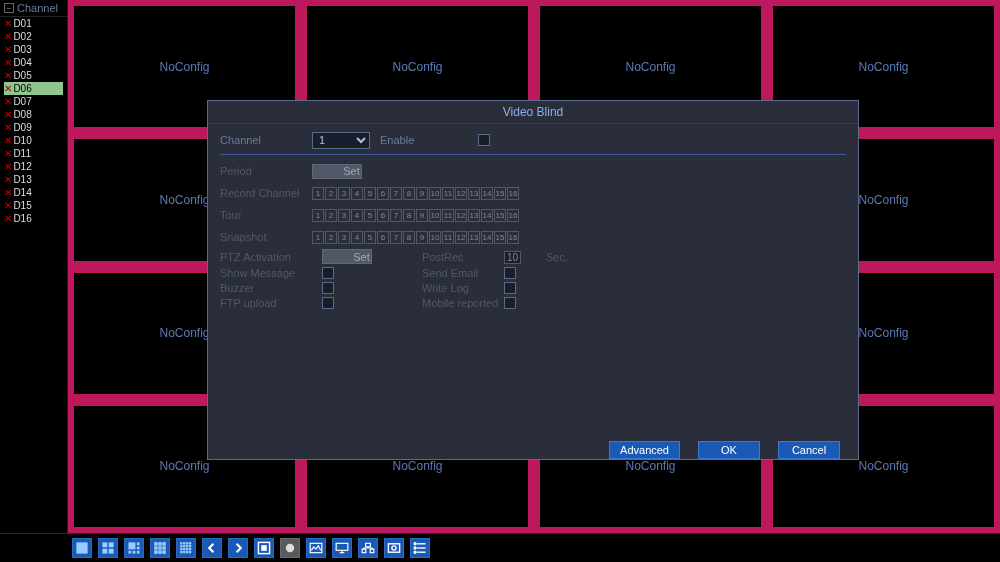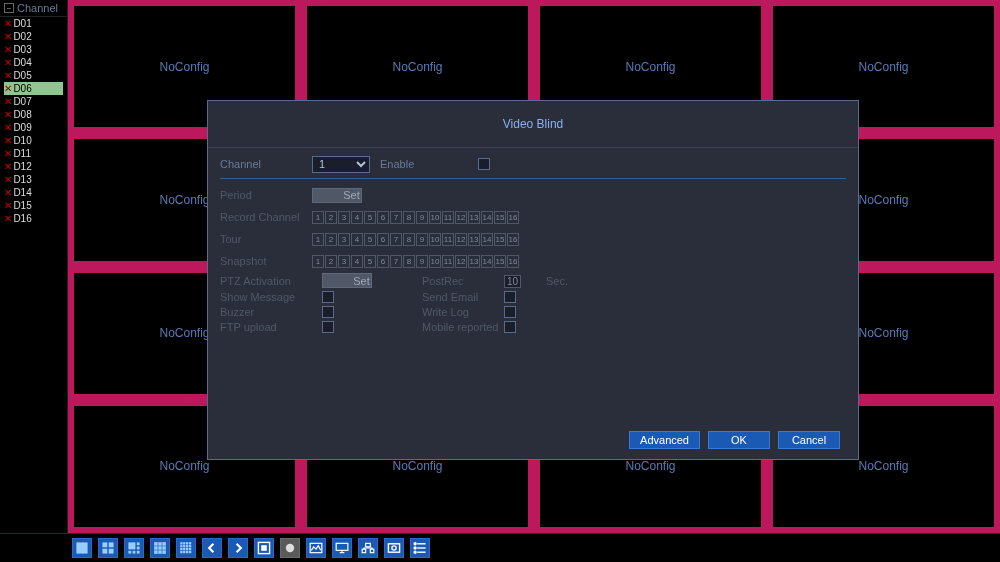--- a/index.html
+++ b/index.html
@@ -33,37 +33,37 @@
   position:absolute; left:0; right:0; bottom:0; height:29px;
   background:#000; border-top:1px solid #1a2a4a; display:flex; align-items:center; padding-left:72px; gap:6px;
 }
 .tb-btn { width:20px; height:20px; background:#1a5ab5; border:1px solid #2a6ac5; display:flex; align-items:center; justify-content:center; color:#fff; }
 .tb-btn svg { width:14px; height:14px; }
 .tb-btn.grey { background:#5a5a5a; border-color:#6a6a6a; }
 .dialog {
   position:absolute; left:207px; top:100px; width:652px; height:360px;
   background:#2a2e3a; border:1px solid #5a6a8a;
 }
-.dlg-title { text-align:center; color:#8aaef0; font-size:12px; padding:16px 0; border-bottom:1px solid #3a4050; }
+.dlg-title { text-align:center; color:#8aaef0; font-size:12px; padding:4px 0; border-bottom:1px solid #3a4050; }
 .dlg-body { padding:6px 12px; position:relative; }
 .row { display:flex; align-items:center; height:20px; margin-bottom:2px; }
 .lbl { width:92px; color:#6a7a9a; font-size:11px; }
 .lbl.dis { color:#505868; }
 select {
   background:#1a1e2a; color:#b0c0e0; border:1px solid #5a6a8a; font-size:11px;
   height:17px; width:58px; padding:0 2px;
 }
 select.dis { color:#606878; border-color:#404858; }
 .chk { width:12px; height:12px; border:1px solid #5a6a8a; background:#1a1e2a; display:inline-block; }
 .hr { height:1px; background:#3a5a9a; margin:4px 0 6px; }
 .btn-set { width:50px; height:15px; background:#505868; border:1px solid #606878; color:#a0a8b8; font-size:11px; display:inline-flex; align-items:center; justify-content:center;padding-left:29px; }
 .numboxes { display:flex; gap:1px; }
 .nb { width:12px; height:13px; border:1px solid #505868; color:#808898; font-size:8px; display:flex; align-items:center; justify-content:center; }
 .txt-in { width:25px; height:15px; border:1px solid #505868; background:#1a1e2a; color:#808898; font-size:10px; text-align:right; padding:0 2px; }
-.dlg-buttons { position:absolute; bottom:10px; right:18px; display:flex; gap:8px;border-radius:7px; }
+.dlg-buttons { position:absolute; bottom:0; right:18px; display:flex; gap:18px;border-radius:7px; }
 .dlg-btn { min-width:62px; height:18px; background:#1a5ab5; border:1px solid #3a7ad5; color:#fff; font-size:11px; display:flex; align-items:center; justify-content:center; padding:0 10px; }
 .sub-grid { display:grid; grid-template-columns: 100px 60px 36px 80px 40px 60px; align-items:center; row-gap:3px; column-gap:2px; }
 </style>
 </head>
 <body>
 
 <div class="sidebar">
   <div class="sidebar-header">
     <span class="tree-icon">−</span>
     <span>Channel</span>

